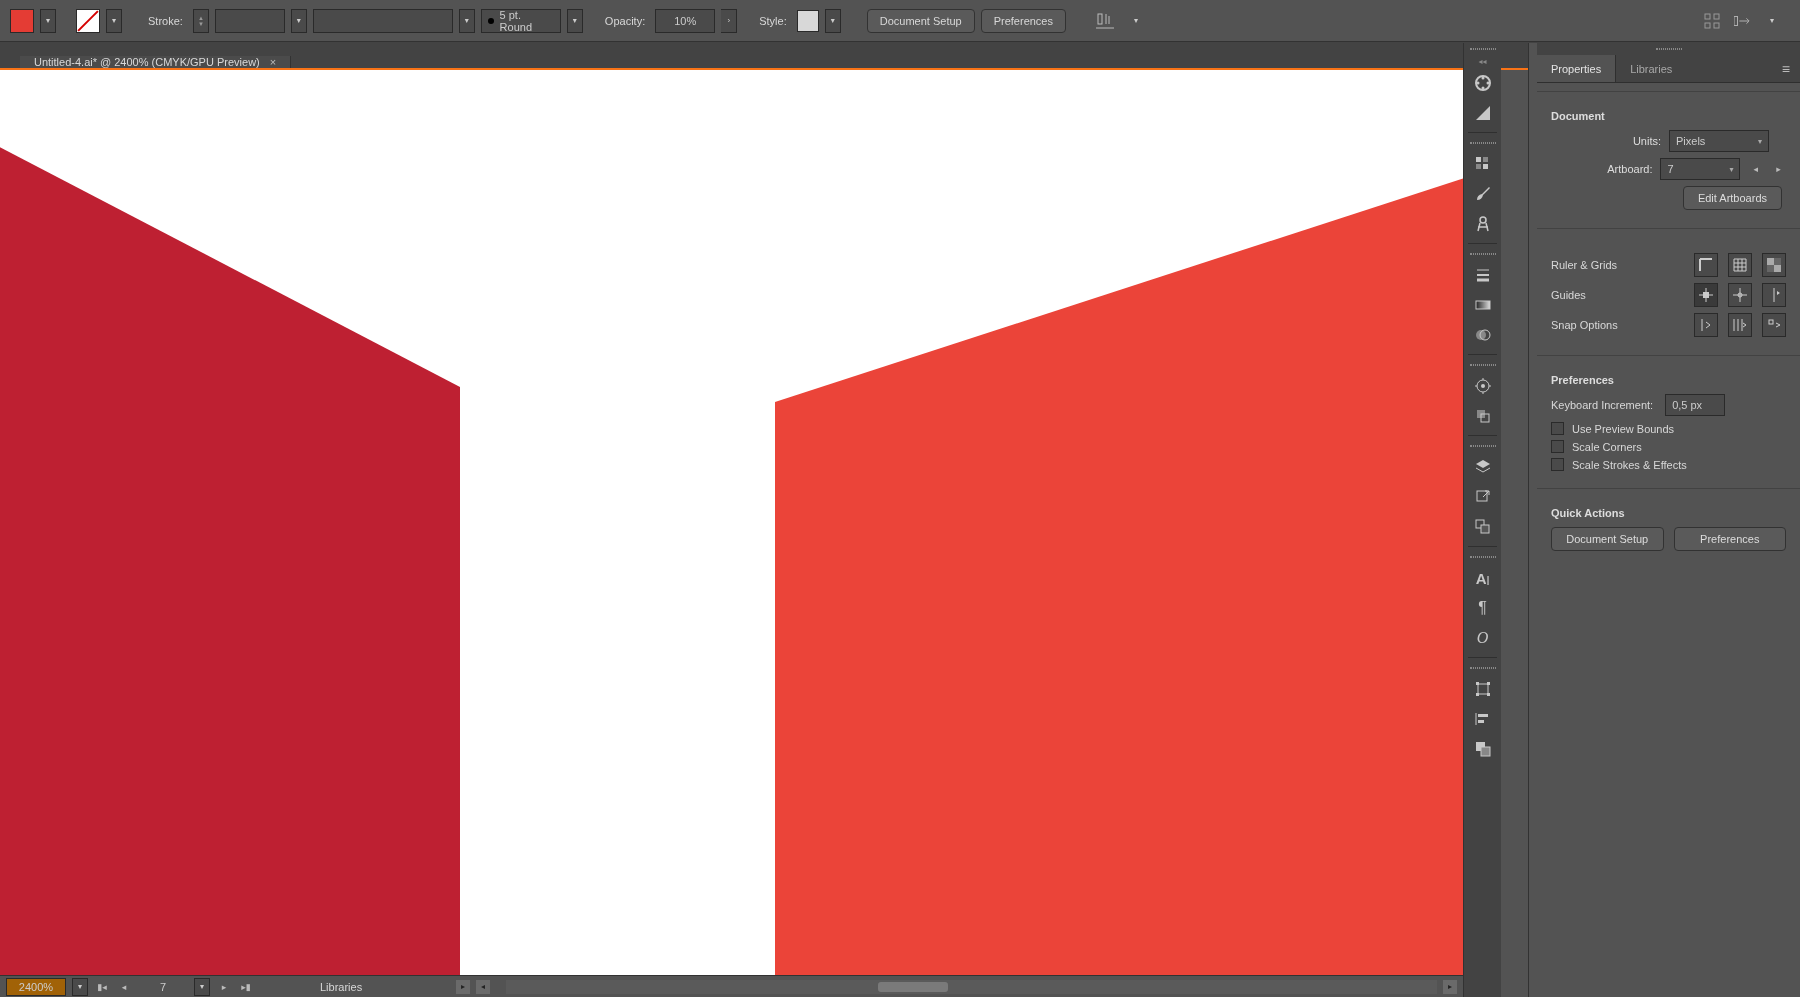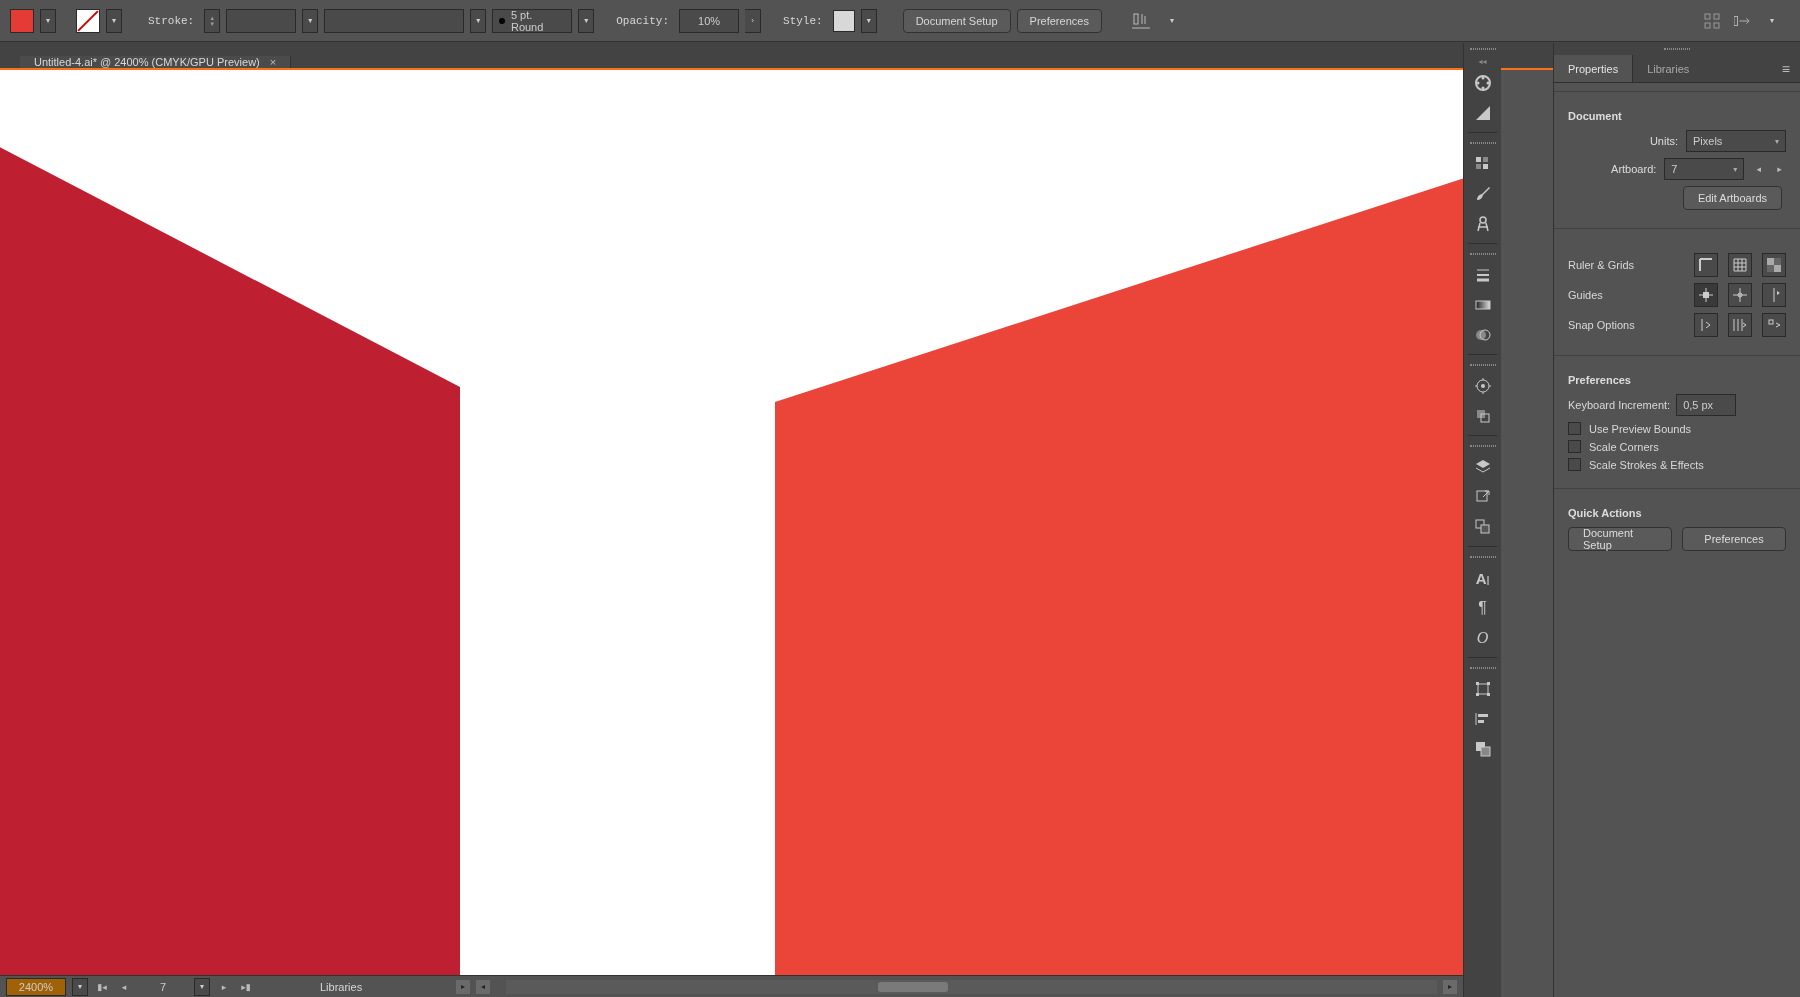--- a/index.html
+++ b/index.html
@@ -5,21 +5,21 @@
 * { margin:0; padding:0; box-sizing:border-box; font-family:"Segoe UI",Tahoma,sans-serif; user-select:none; }
 body { background:#535353; color:#d8d8d8; font-size:11px; overflow:hidden; width:1800px; height:997px; position:relative; }
 
 
 .topbar { height:42px; background:#535353; border-bottom:1px solid #323232; display:flex; align-items:center; padding:0 10px; gap:6px; }
 .swatch { width:24px; height:24px; border:1px solid #2a2a2a; display:inline-block; }
 .fill-swatch { background:#e43c34; }
 .no-stroke { background:#fff; position:relative; }
 .no-stroke::after { content:""; position:absolute; left:-3px; top:10px; width:28px; height:2px; background:#d50000; transform:rotate(-45deg); }
 .dd { width:16px; height:24px; background:#4a4a4a; border:1px solid #2a2a2a; display:flex; align-items:center; justify-content:center; color:#ccc; font-size:8px;}
-.lbl { color:#d8d8d8; padding:0 4px;font-family:Liberation Mono, monospace; }
+.lbl { color:#d8d8d8; padding:0 4px; }
 .thin-input { width:70px; height:24px; background:#4a4a4a; border:1px solid #2a2a2a; color:#ccc; display:flex; align-items:center; justify-content:center; font-size:11px;}
 .stepper { width:16px; height:24px; background:#4a4a4a; border:1px solid #2a2a2a; display:flex; flex-direction:column; justify-content:center; align-items:center; }
 .stepper span{ font-size:6px; line-height:6px; color:#999;}
 .brush-box { width:80px; height:24px; background:#4a4a4a; border:1px solid #2a2a2a; display:flex; align-items:center; padding:0 6px; gap:6px;}
 .dot{width:6px;height:6px;background:#000;border-radius:50%;}
 .opac-box{width:60px;height:24px;background:#4a4a4a;border:1px solid #2a2a2a;display:flex;align-items:center;justify-content:center;}
 .style-sw{width:22px;height:22px;background:#d8d8d8;border:1px solid #2a2a2a;}
 .btn { height:24px; padding:0 12px; background:#5a5a5a; border:1px solid #323232; color:#d8d8d8; display:flex;align-items:center; border-radius:4px; cursor:pointer;}
 .gap{flex:1;}
 .charticon{font-size:14px;color:#aaa;padding:0 8px;}
@@ -54,21 +54,21 @@
 .harrow{width:14px;height:14px;background:#6a6a6a;display:flex;align-items:center;justify-content:center;font-size:8px;color:#222;}
 
 
 .dockcol{position:absolute;top:43px;right:299px;width:38px;bottom:0;background:#434343;border-left:1px solid #323232;}
 .dock-grip{height:12px;display:flex;align-items:center;justify-content:center;}
 .dock-grip span{width:26px;height:2px;border-top:1px dotted #888;border-bottom:1px dotted #888;}
 .dockbtn{height:30px;display:flex;align-items:center;justify-content:center;color:#c8c8c8;}
 .docksep{height:1px;background:#2f2f2f;margin:4px 4px;}
 
 
-.proppanel{position:absolute;top:43px;right:0;width:247px;bottom:0;background:#535353;border-left:1px solid #323232;display:flex;flex-direction:column;}
+.proppanel{position:absolute;top:43px;right:0;width:272px;bottom:0;background:#535353;border-left:1px solid #323232;display:flex;flex-direction:column;padding-left:8px;}
 .ptabs{height:28px;background:#434343;display:flex;align-items:stretch;border-bottom:1px solid #2f2f2f;}
 .ptab{padding:0 14px;display:flex;align-items:center;color:#a8a8a8;border-right:1px solid transparent;}
 .ptab.active{background:#535353;color:#e4e4e4;border-right:1px solid #2f2f2f;}
 .ptabs .menu{margin-left:auto;padding:0 10px;display:flex;align-items:center;color:#bbb;font-size:14px;}
 .psection{padding:10px 14px 4px;}
 .phead{font-weight:600;color:#ddd;margin-bottom:8px;}
 .prow{display:flex;align-items:center;gap:8px;margin:6px 0;}
 .prow .plabel{width:110px;text-align:right;color:#ddd;}
 .pselect{height:22px;background:#4a4a4a;border:1px solid #2a2a2a;color:#ccc;display:flex;align-items:center;justify-content:space-between;padding:0 6px;flex:1;min-width:80px;}
 .pselect .ar{font-size:8px;color:#aaa;}
@@ -453,21 +453,21 @@
               <path d="M9 5 L13 7 L9 9" fill="none" stroke="#ccc"></path>
             </svg>
           </div>
       </div>
     </div>
   </div>
   <div class="psep"></div>
 
   <div class="psection">
     <div class="phead">Preferences</div>
-    <div class="prow" style="gap:6px">
+    <div class="prow" style="gap:12px">
       <span>Keyboard Increment:</span>
       <div class="pinput">
           <span class="fieldtxt">0,5 px</span>
         </div>
     </div>
     <div class="chkrow">
         <span class="checkbox"></span>
         <span>Use Preview Bounds</span>
       </div>
     <div class="chkrow">

